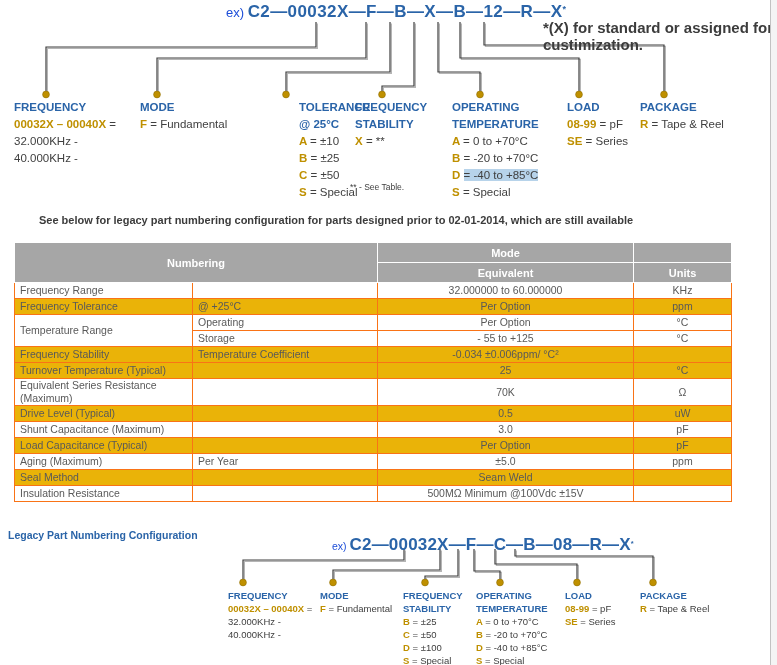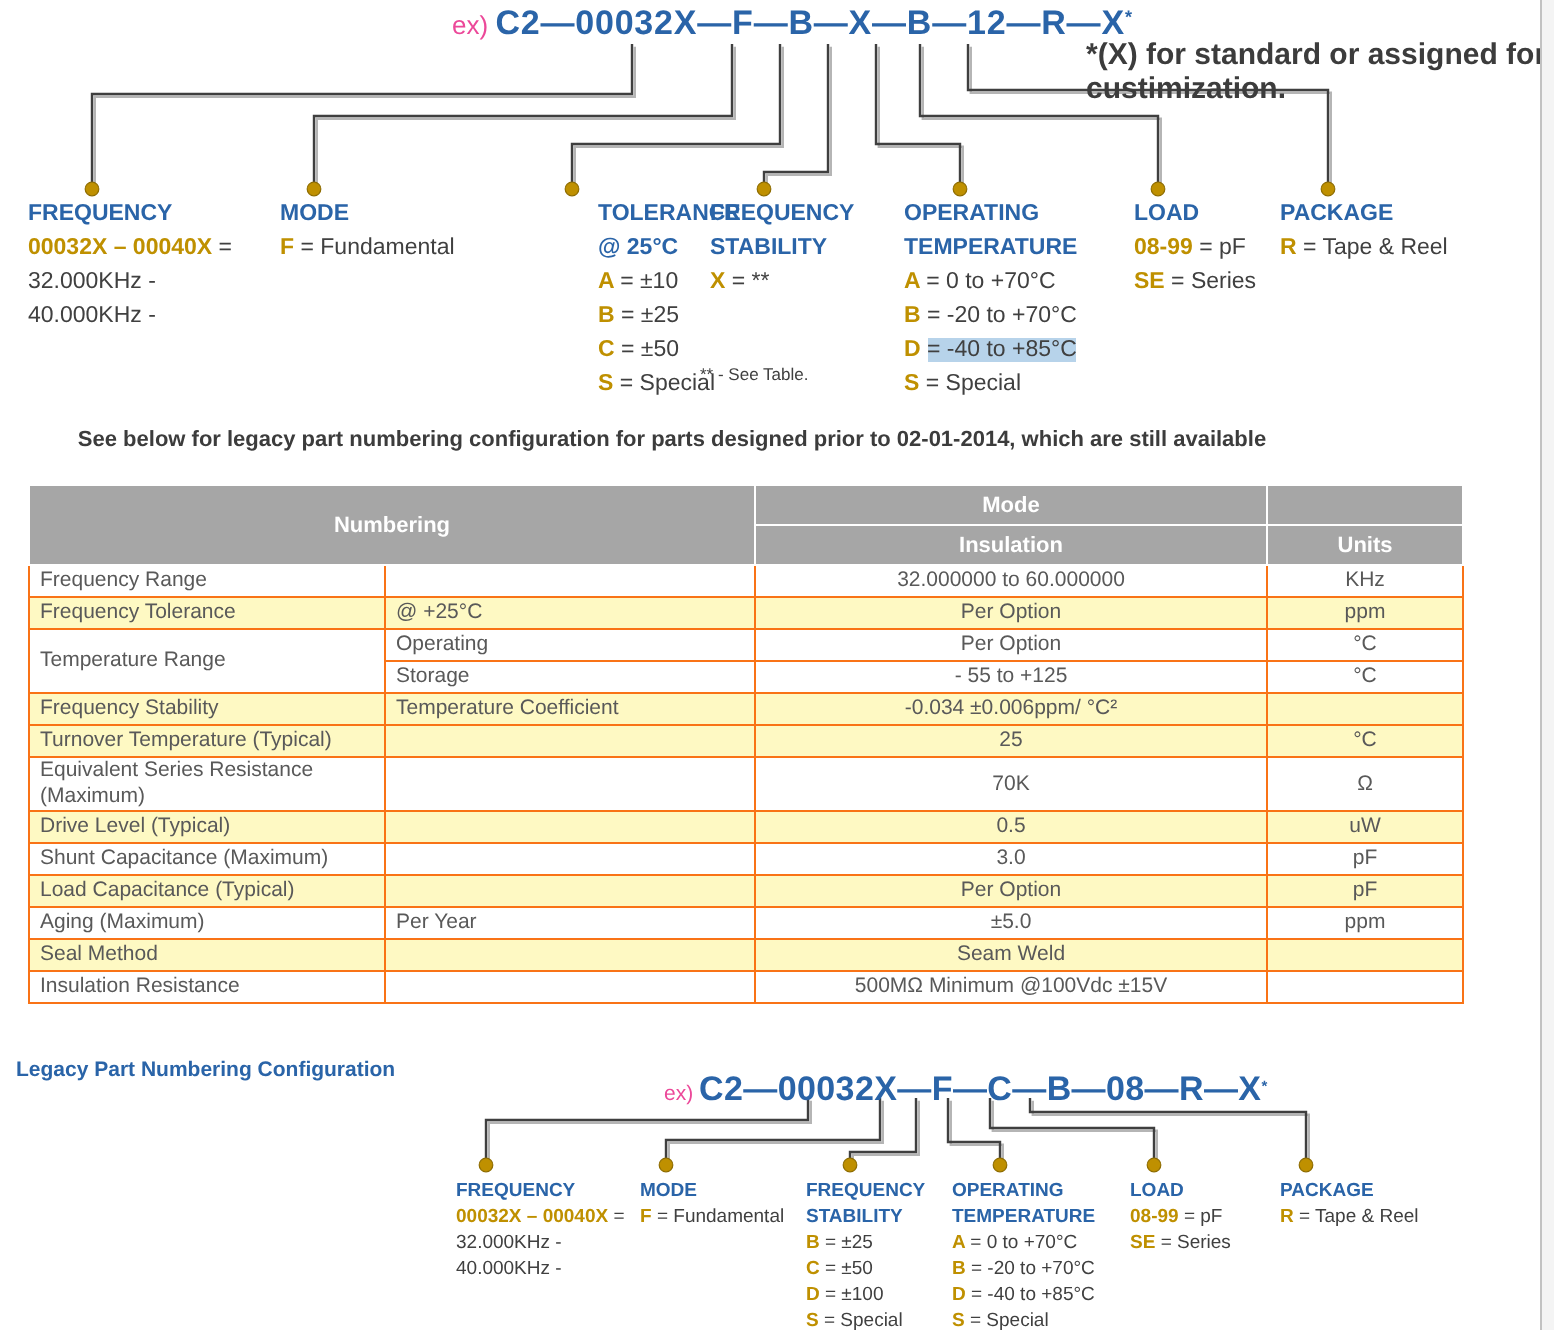--- a/index.html
+++ b/index.html
@@ -5,21 +5,21 @@
   html,body{margin:0;padding:0;}
   body{
     width:777px;height:665px;position:relative;overflow:hidden;
     background:#ffffff;
     font-family:"Liberation Sans", sans-serif;
     -webkit-font-smoothing:antialiased;
   }
   .abs{position:absolute;}
   
   .pn{white-space:nowrap;}
-  .pn .ex{color:#ec4899;}
+  .pn .ex{color:#1d4ed8;}
   .pn .num{color:#2a64a8;font-weight:bold;}
   .pn sup{color:#2a64a8;font-weight:bold;}
   .pn-top{left:226px;top:2px;font-size:13px;}
   .pn-top .num{font-size:17px;letter-spacing:0.4px;}
   .pn-top sup{font-size:9px;}
   .pn-legacy{left:332px;top:535px;font-size:10.5px;}
   .pn-legacy .num{font-size:17px;letter-spacing:0.2px;}
   .pn-legacy sup{font-size:7.5px;}
   
   .note{left:543px;top:19px;font-size:15px;font-weight:bold;color:#3c3c3c;}
@@ -34,21 +34,21 @@
   .dcol .hl{background:#b7d3ea;}
   .dcol-sm{line-height:13px;font-size:9.5px;}
   
   #spec-table{position:absolute;left:14px;top:242px;width:717px;
     border-collapse:collapse;table-layout:fixed;
     font-size:10.5px;color:#595959;border:1.5px solid #7f7f7f;}
   #spec-table th{background:#a6a6a6;color:#ffffff;font-weight:bold;
     font-size:11px;border:1px solid #ffffff;height:19px;padding:0;}
   #spec-table td{border:1px solid #f97316;height:15px;padding:0 5px;
     overflow:hidden;line-height:13px;margin-top:41px;}
-  #spec-table tr.shaded td{background:#fef9c3;}
+  #spec-table tr.shaded td{background:#eab308;}
   #spec-table td.c{text-align:center;padding:0 2px;}
   
   .legacy-title{left:8px;top:529px;font-size:10.5px;font-weight:bold;color:#2a64a8;}
   
   .edge{left:770px;top:0;width:6px;height:665px;background:#f4f4f4;
     border-left:1px solid #c2c2c2;border-right:1px solid #c2c2c2;}
   svg.overlay{position:absolute;left:0;top:0;pointer-events:none;}
 </style>
 </head>
 <body>
@@ -156,21 +156,21 @@
       <col style="width:256px">
       <col style="width:98px">
     </colgroup>
     <thead>
       <tr>
         <th colspan="2" rowspan="2">Numbering</th>
         <th>Mode</th>
         <th></th>
       </tr>
       <tr>
-        <th>Insulation</th>
+        <th>Equivalent</th>
         <th>Units</th>
       </tr>
     </thead>
     <tbody>
       <tr>
         <td>Frequency Range</td>
         <td></td>
         <td class="c">32.000000 to 60.000000</td>
         <td class="c">KHz</td>
       </tr>

